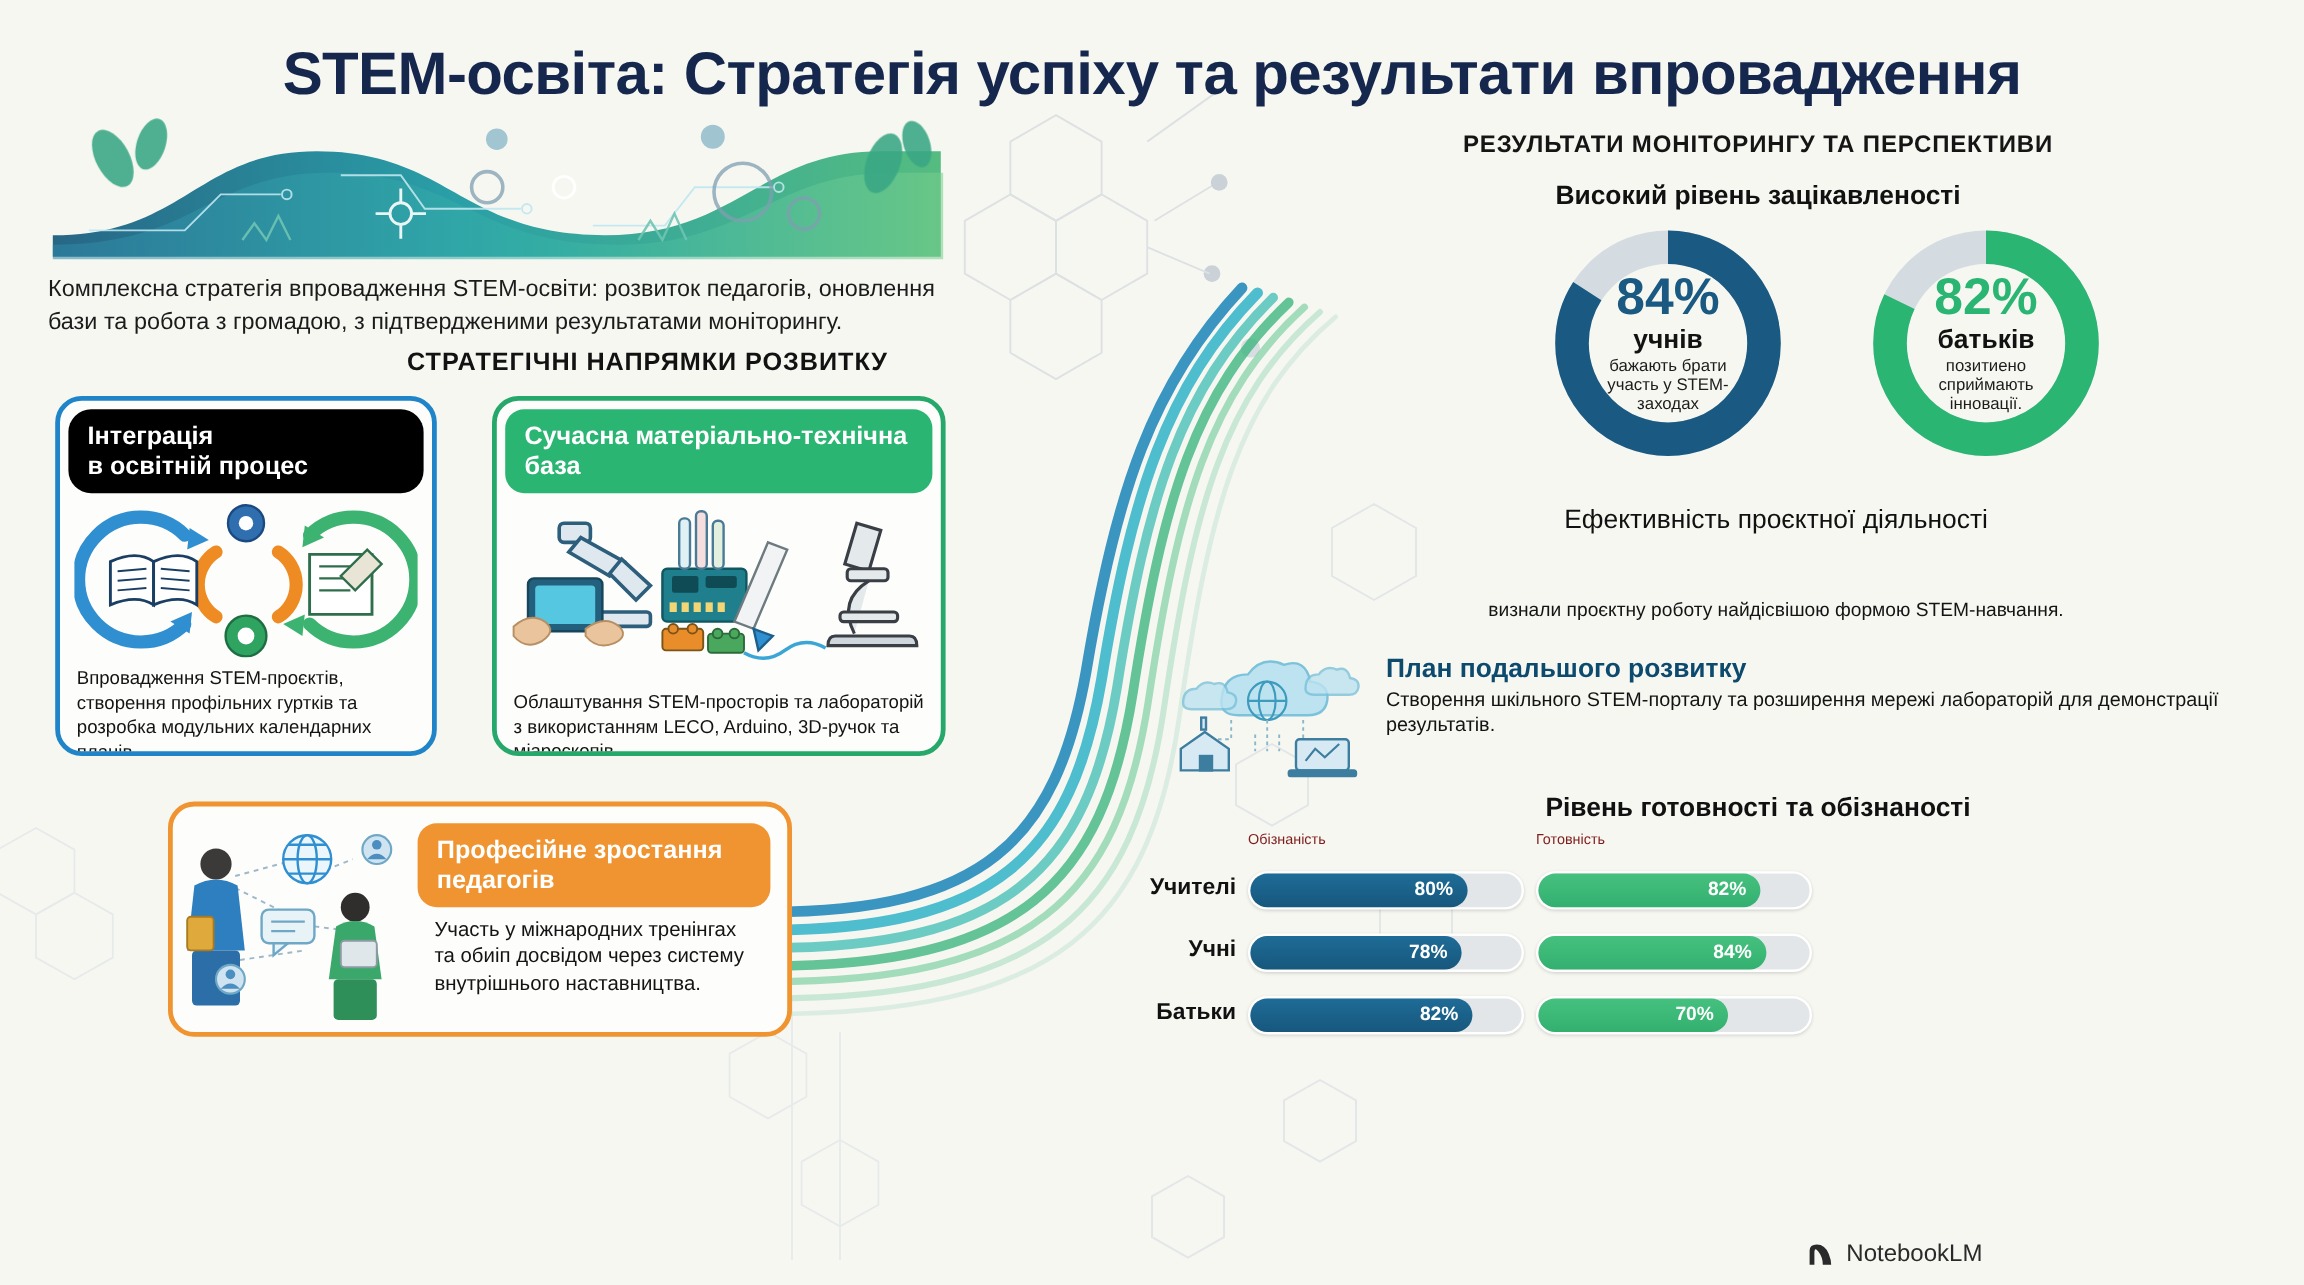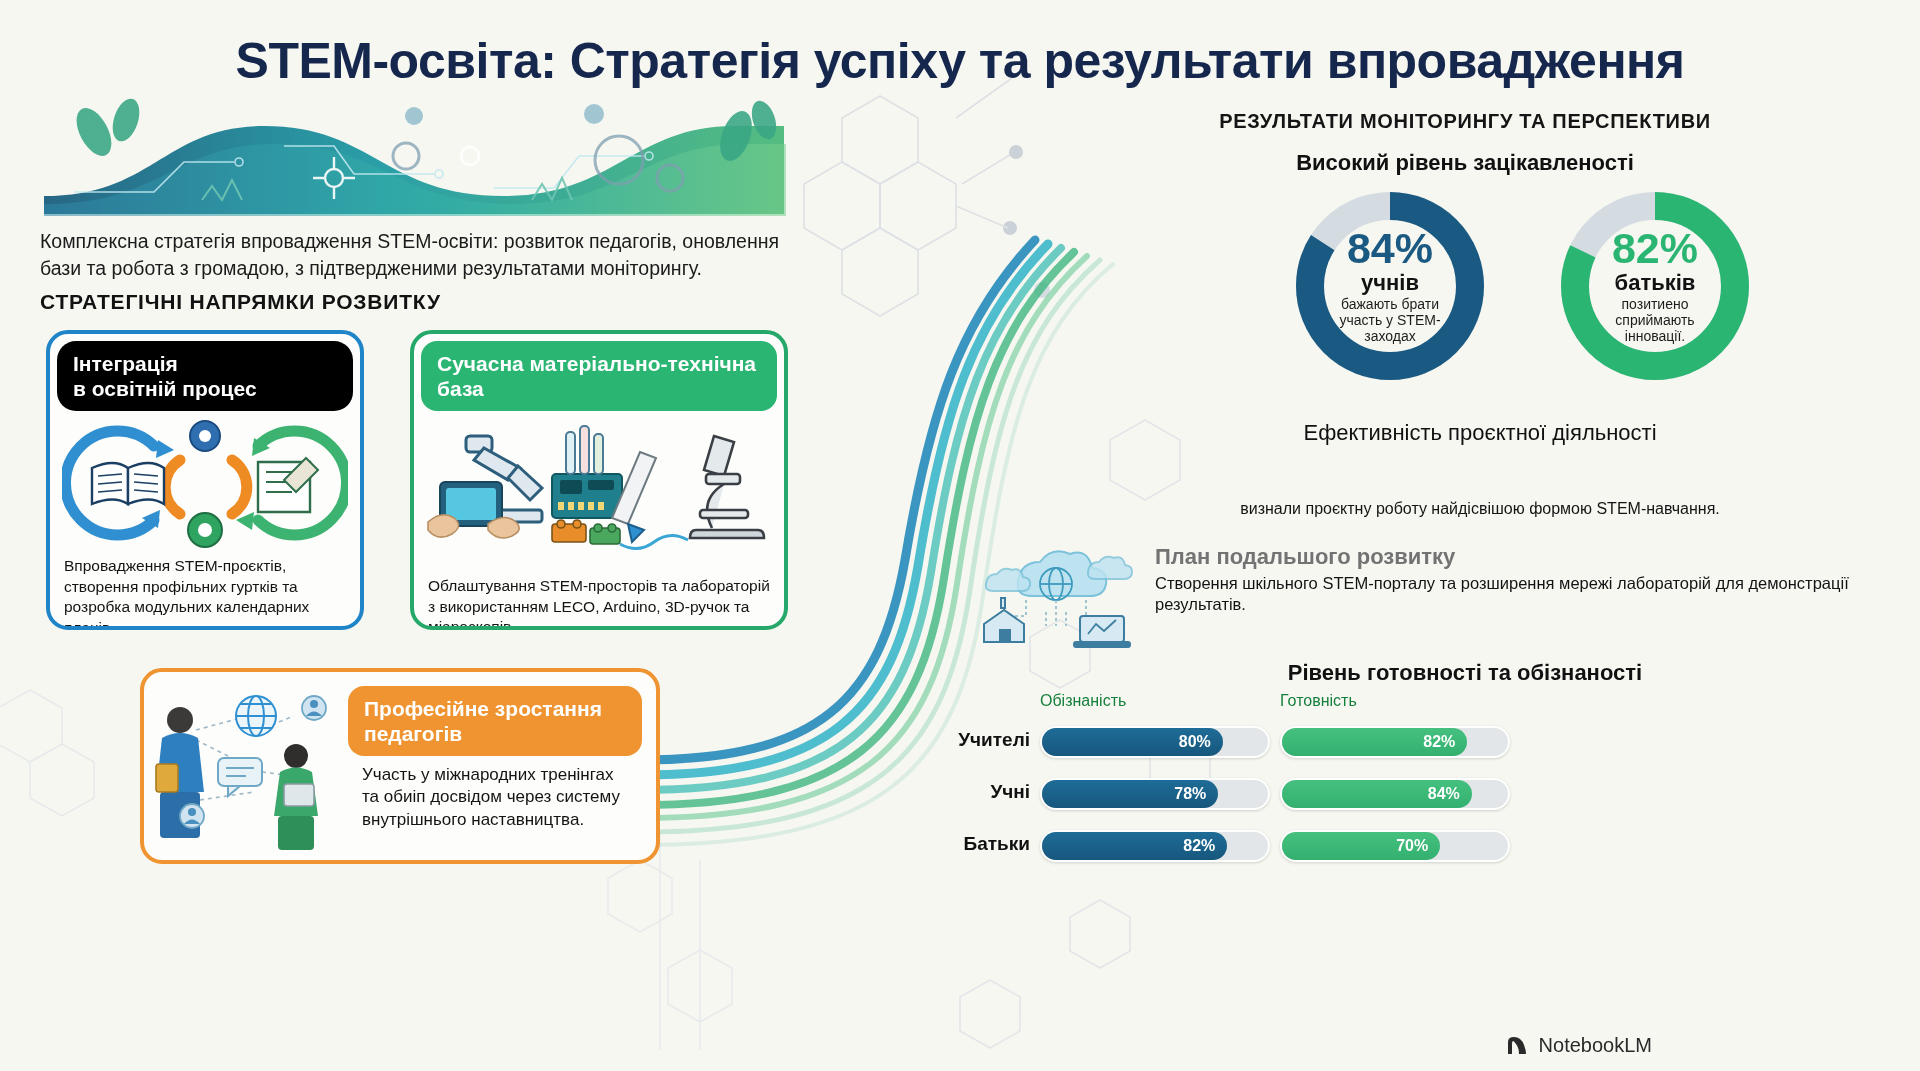--- a/index.html
+++ b/index.html
@@ -27,21 +27,21 @@
   
   .hero-band { position: absolute; left: 34px; top: 96px; width: 760px; height: 130px; }
 
   .intro {
     position: absolute; left: 40px; top: 228px; width: 760px;
     font-size: 19.5px; line-height: 1.38; color: #1b1b1b;
   }
 
   .section-heading {
     position: absolute; left: 40px; top: 290px; width: 700px;
-    text-align: left;
+    text-align: right;
     font-size: 21px; font-weight: bold; letter-spacing: 0.8px; color: #121212;
   }
 
   .card {
     position: absolute;
     background: #fdfdfb;
     border-radius: 22px;
     border: 4px solid #1f84c8;
     overflow: hidden;
   }
@@ -103,28 +103,28 @@
     position: absolute; left: 0; top: 0; height: 100%; width: 85%;
     background: linear-gradient(180deg,#1d6a94 0%, #17587e 100%);
     border-radius: 17px;
     display: flex; align-items: center; padding-left: 14px;
     color: #ffffff; font-size: 17px; font-weight: bold;
   }
   .eff-note { position: absolute; left: 1040px; top: 500px; width: 880px; text-align: center; font-size: 16px; color: #141414; }
 
   
   .plan-art { position: absolute; left: 970px; top: 538px; width: 170px; height: 110px; }
-  .plan-title { position: absolute; left: 1155px; top: 544px; font-size: 22px; font-weight: bold; color: #737373; }
+  .plan-title { position: absolute; left: 1155px; top: 544px; font-size: 22px; font-weight: bold; color: #0c4a6e; }
   .plan-text { position: absolute; left: 1155px; top: 573px; width: 760px; font-size: 16.5px; line-height: 1.3; color: #131313; }
 
   
   .ready-title { position: absolute; left: 1010px; top: 660px; width: 910px; text-align: center; font-size: 22px; font-weight: bold; color: #111; }
   .ready-grid { position: absolute; left: 940px; top: 692px; width: 980px; }
   .ready-colheads { position: relative; height: 26px; }
-  .colhead { position: absolute; font-size: 16px; color: #15803d; }
+  .colhead { position: absolute; font-size: 12px; color: #7f1d1d; }
   .colhead.c1 { left: 100px; }
   .colhead.c2 { left: 340px; }
   .ready-row { position: relative; height: 48px; margin-top: 4px; }
   .ready-label {
     position: absolute; left: 0; top: 7px; width: 90px; text-align: right;
     font-size: 19px; font-weight: bold; color: #111;
   }
   .rbar {
     position: absolute; top: 4px; height: 32px; width: 230px;
     background: #e3e6e8; border-radius: 16px; border: 2px solid #ffffff;

